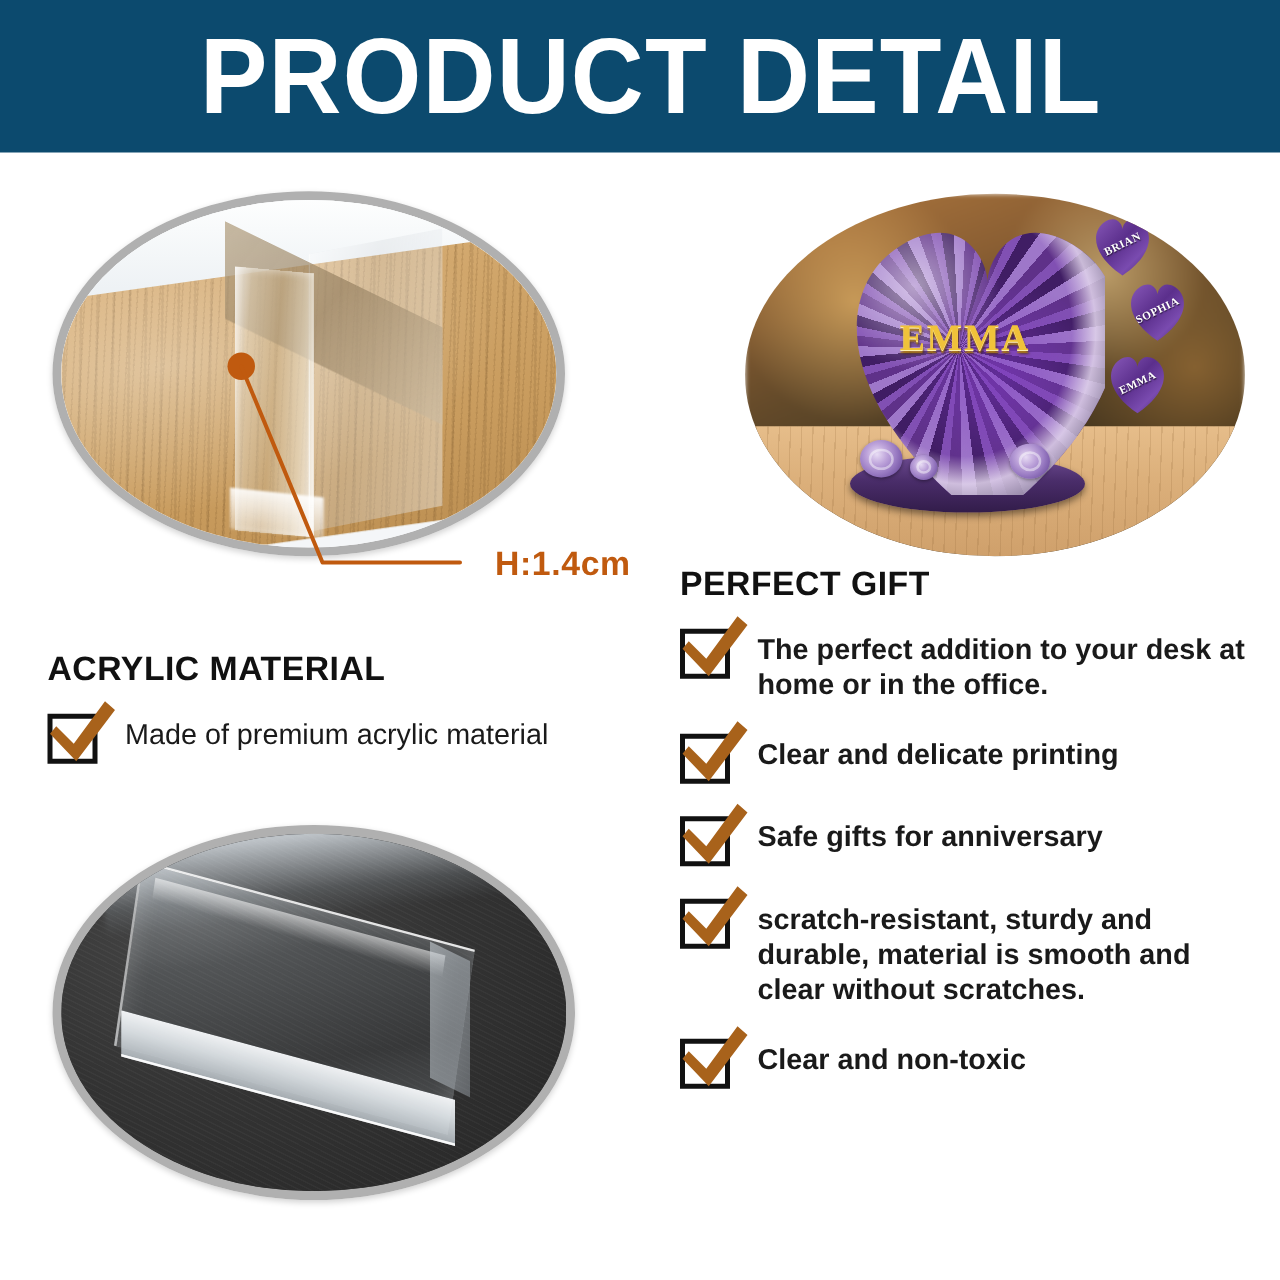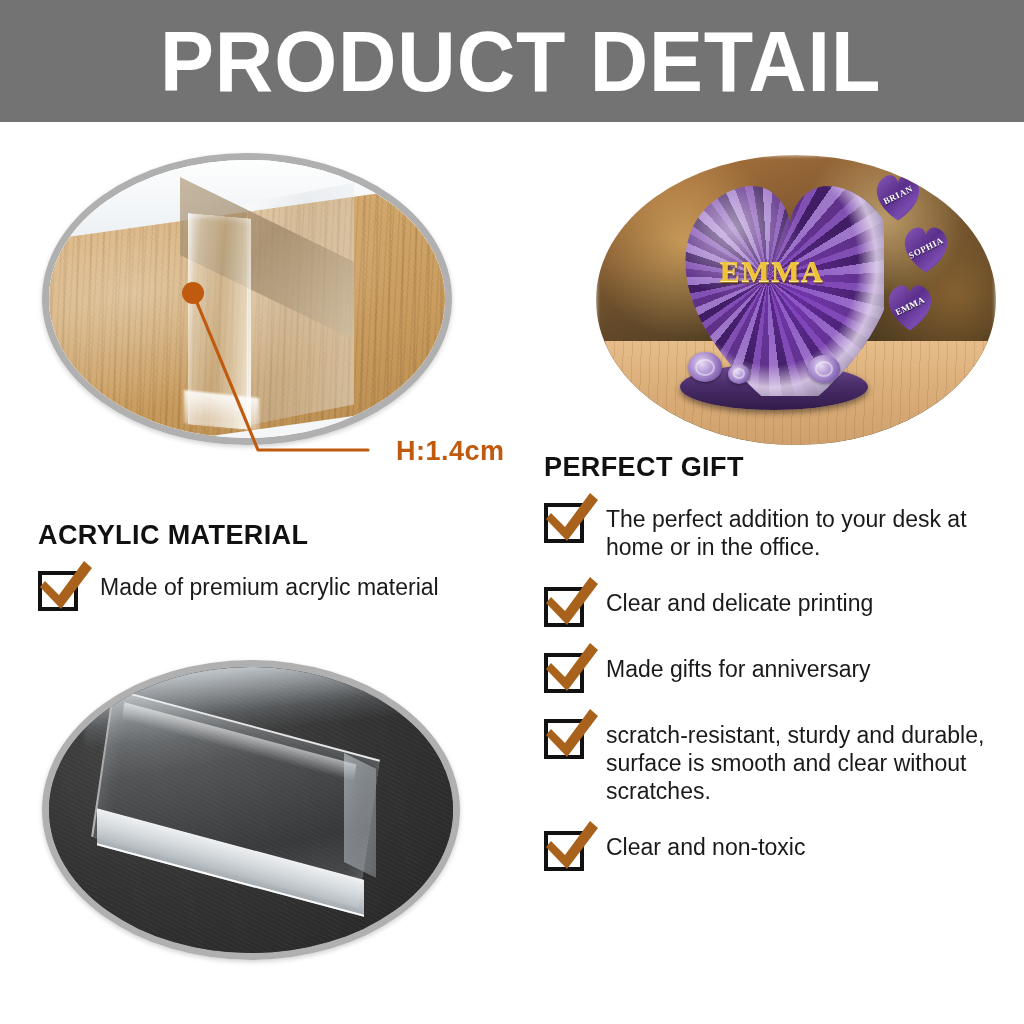--- a/index.html
+++ b/index.html
@@ -7,21 +7,21 @@
     width: 1024px; height: 1024px;
     background: #ffffff;
     font-family: "Liberation Sans", sans-serif;
     overflow: hidden;
   }
   #page { position: relative; width: 1024px; height: 1024px; background: #fff; }
 
   
   .banner {
     position: absolute; left: 0; top: 0; width: 1024px; height: 122px;
-    background: #737373;
+    background: #0c4a6e;
     display: flex; align-items: center;
   }
   .banner-title {
     margin-left: 160px;
     color: #ffffff;
     font-family: "Liberation Sans Narrow", "Liberation Sans", sans-serif;
     font-size: 86px;
     font-weight: bold;
     letter-spacing: 1px;
     line-height: 1;
@@ -276,21 +276,21 @@
   }
   .checkbox .tick {
     position: absolute; left: -6px; top: -16px;
     width: 60px; height: 56px; overflow: visible;
   }
   .feature-text {
     font-size: 23px; line-height: 1.22; color:#1a1a1a;
     font-family: "Liberation Sans", sans-serif;
     padding-top: 4px;
   }
-  #sec-gift .feature-text { font-size: 23px; }
+  #sec-gift .feature-text { font-size: 23px; font-weight: bold; }
 </style>
 </head>
 <body>
 
 <div id="page">
 
   <div class="banner">
     <div class="banner-title">PRODUCT DETAIL</div>
   </div>
 
@@ -378,29 +378,29 @@
           </svg>
         </span>
         <span class="feature-text">Clear and delicate printing</span>
       </li>
       <li class="feature-item">
         <span class="checkbox">
           <svg class="tick" viewBox="0 0 60 56">
             <path d="M4 28 L9 22 L23 36 L48 2 L56 9 L25 50 Z" fill="#A8621B"></path>
           </svg>
         </span>
-        <span class="feature-text">Made gifts for anniversary</span>
-      </li>
-      <li class="feature-item">
-        <span class="checkbox">
-          <svg class="tick" viewBox="0 0 60 56">
-            <path d="M4 28 L9 22 L23 36 L48 2 L56 9 L25 50 Z" fill="#A8621B"></path>
-          </svg>
-        </span>
-        <span class="feature-text">scratch-resistant, sturdy and durable, surface is smooth and clear without scratches.</span>
+        <span class="feature-text">Safe gifts for anniversary</span>
+      </li>
+      <li class="feature-item">
+        <span class="checkbox">
+          <svg class="tick" viewBox="0 0 60 56">
+            <path d="M4 28 L9 22 L23 36 L48 2 L56 9 L25 50 Z" fill="#A8621B"></path>
+          </svg>
+        </span>
+        <span class="feature-text">scratch-resistant, sturdy and durable, material is smooth and clear without scratches.</span>
       </li>
       <li class="feature-item">
         <span class="checkbox">
           <svg class="tick" viewBox="0 0 60 56">
             <path d="M4 28 L9 22 L23 36 L48 2 L56 9 L25 50 Z" fill="#A8621B"></path>
           </svg>
         </span>
         <span class="feature-text">Clear and non-toxic</span>
       </li>
     </ul>

